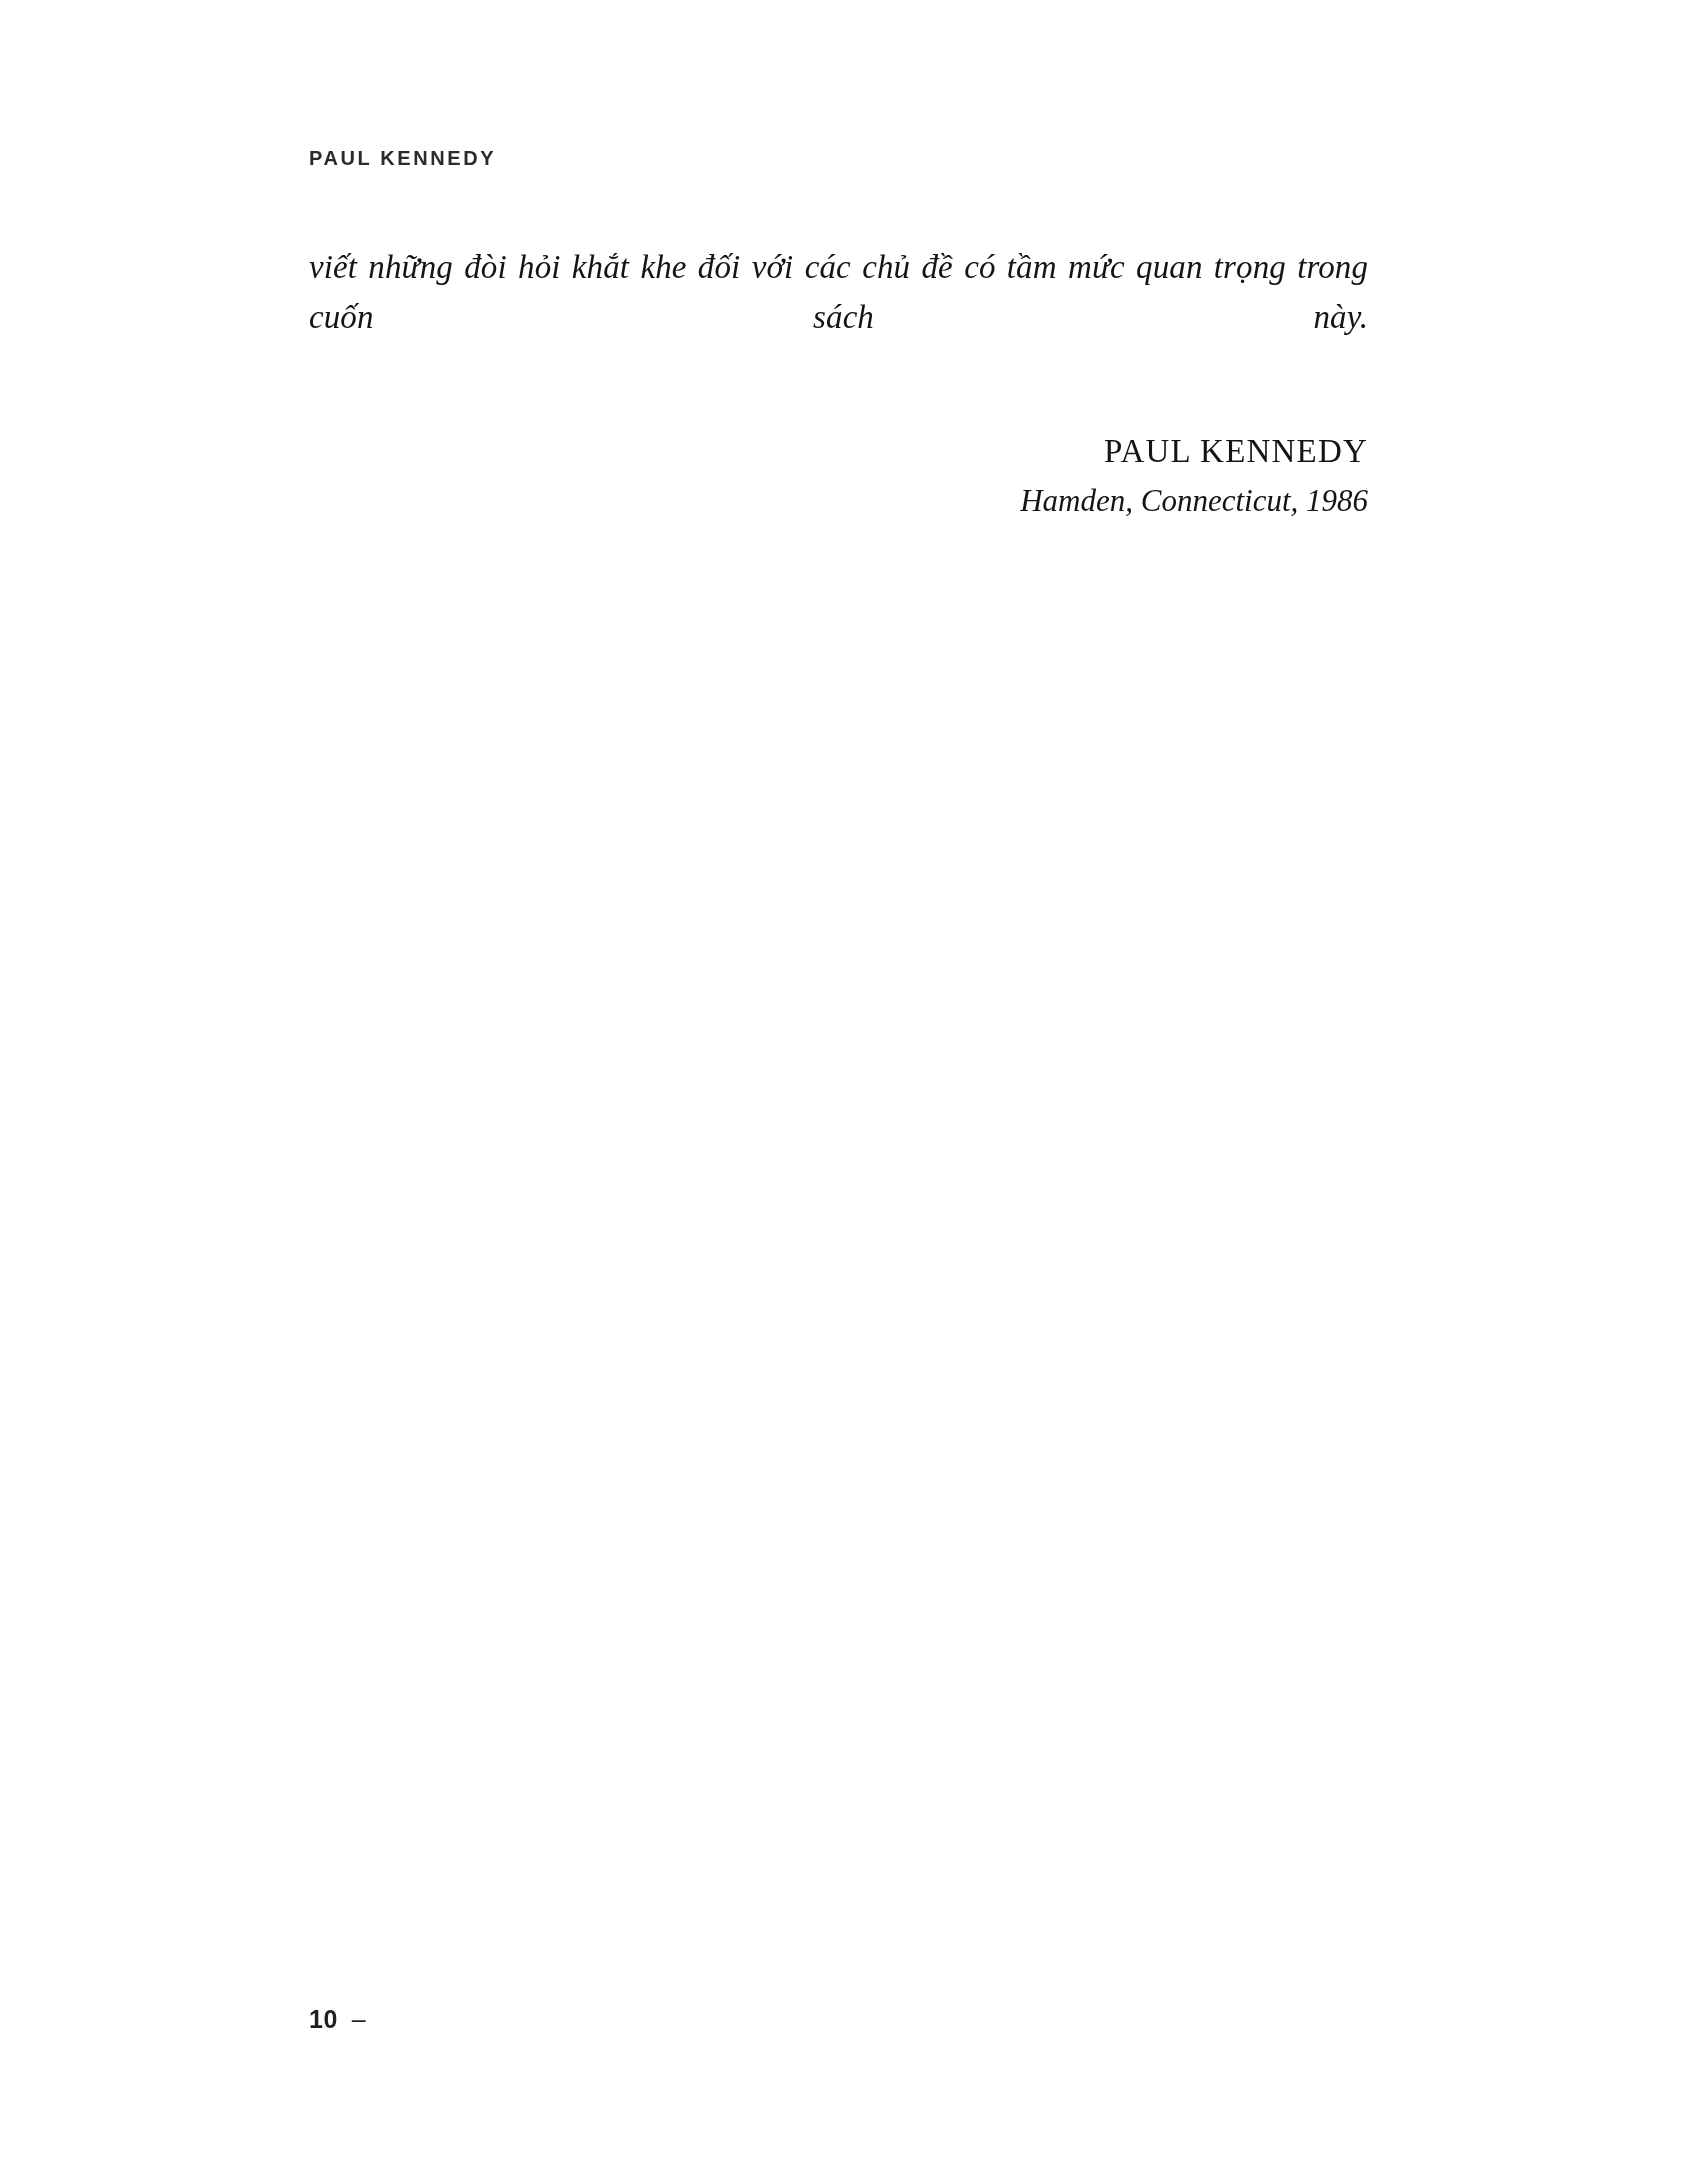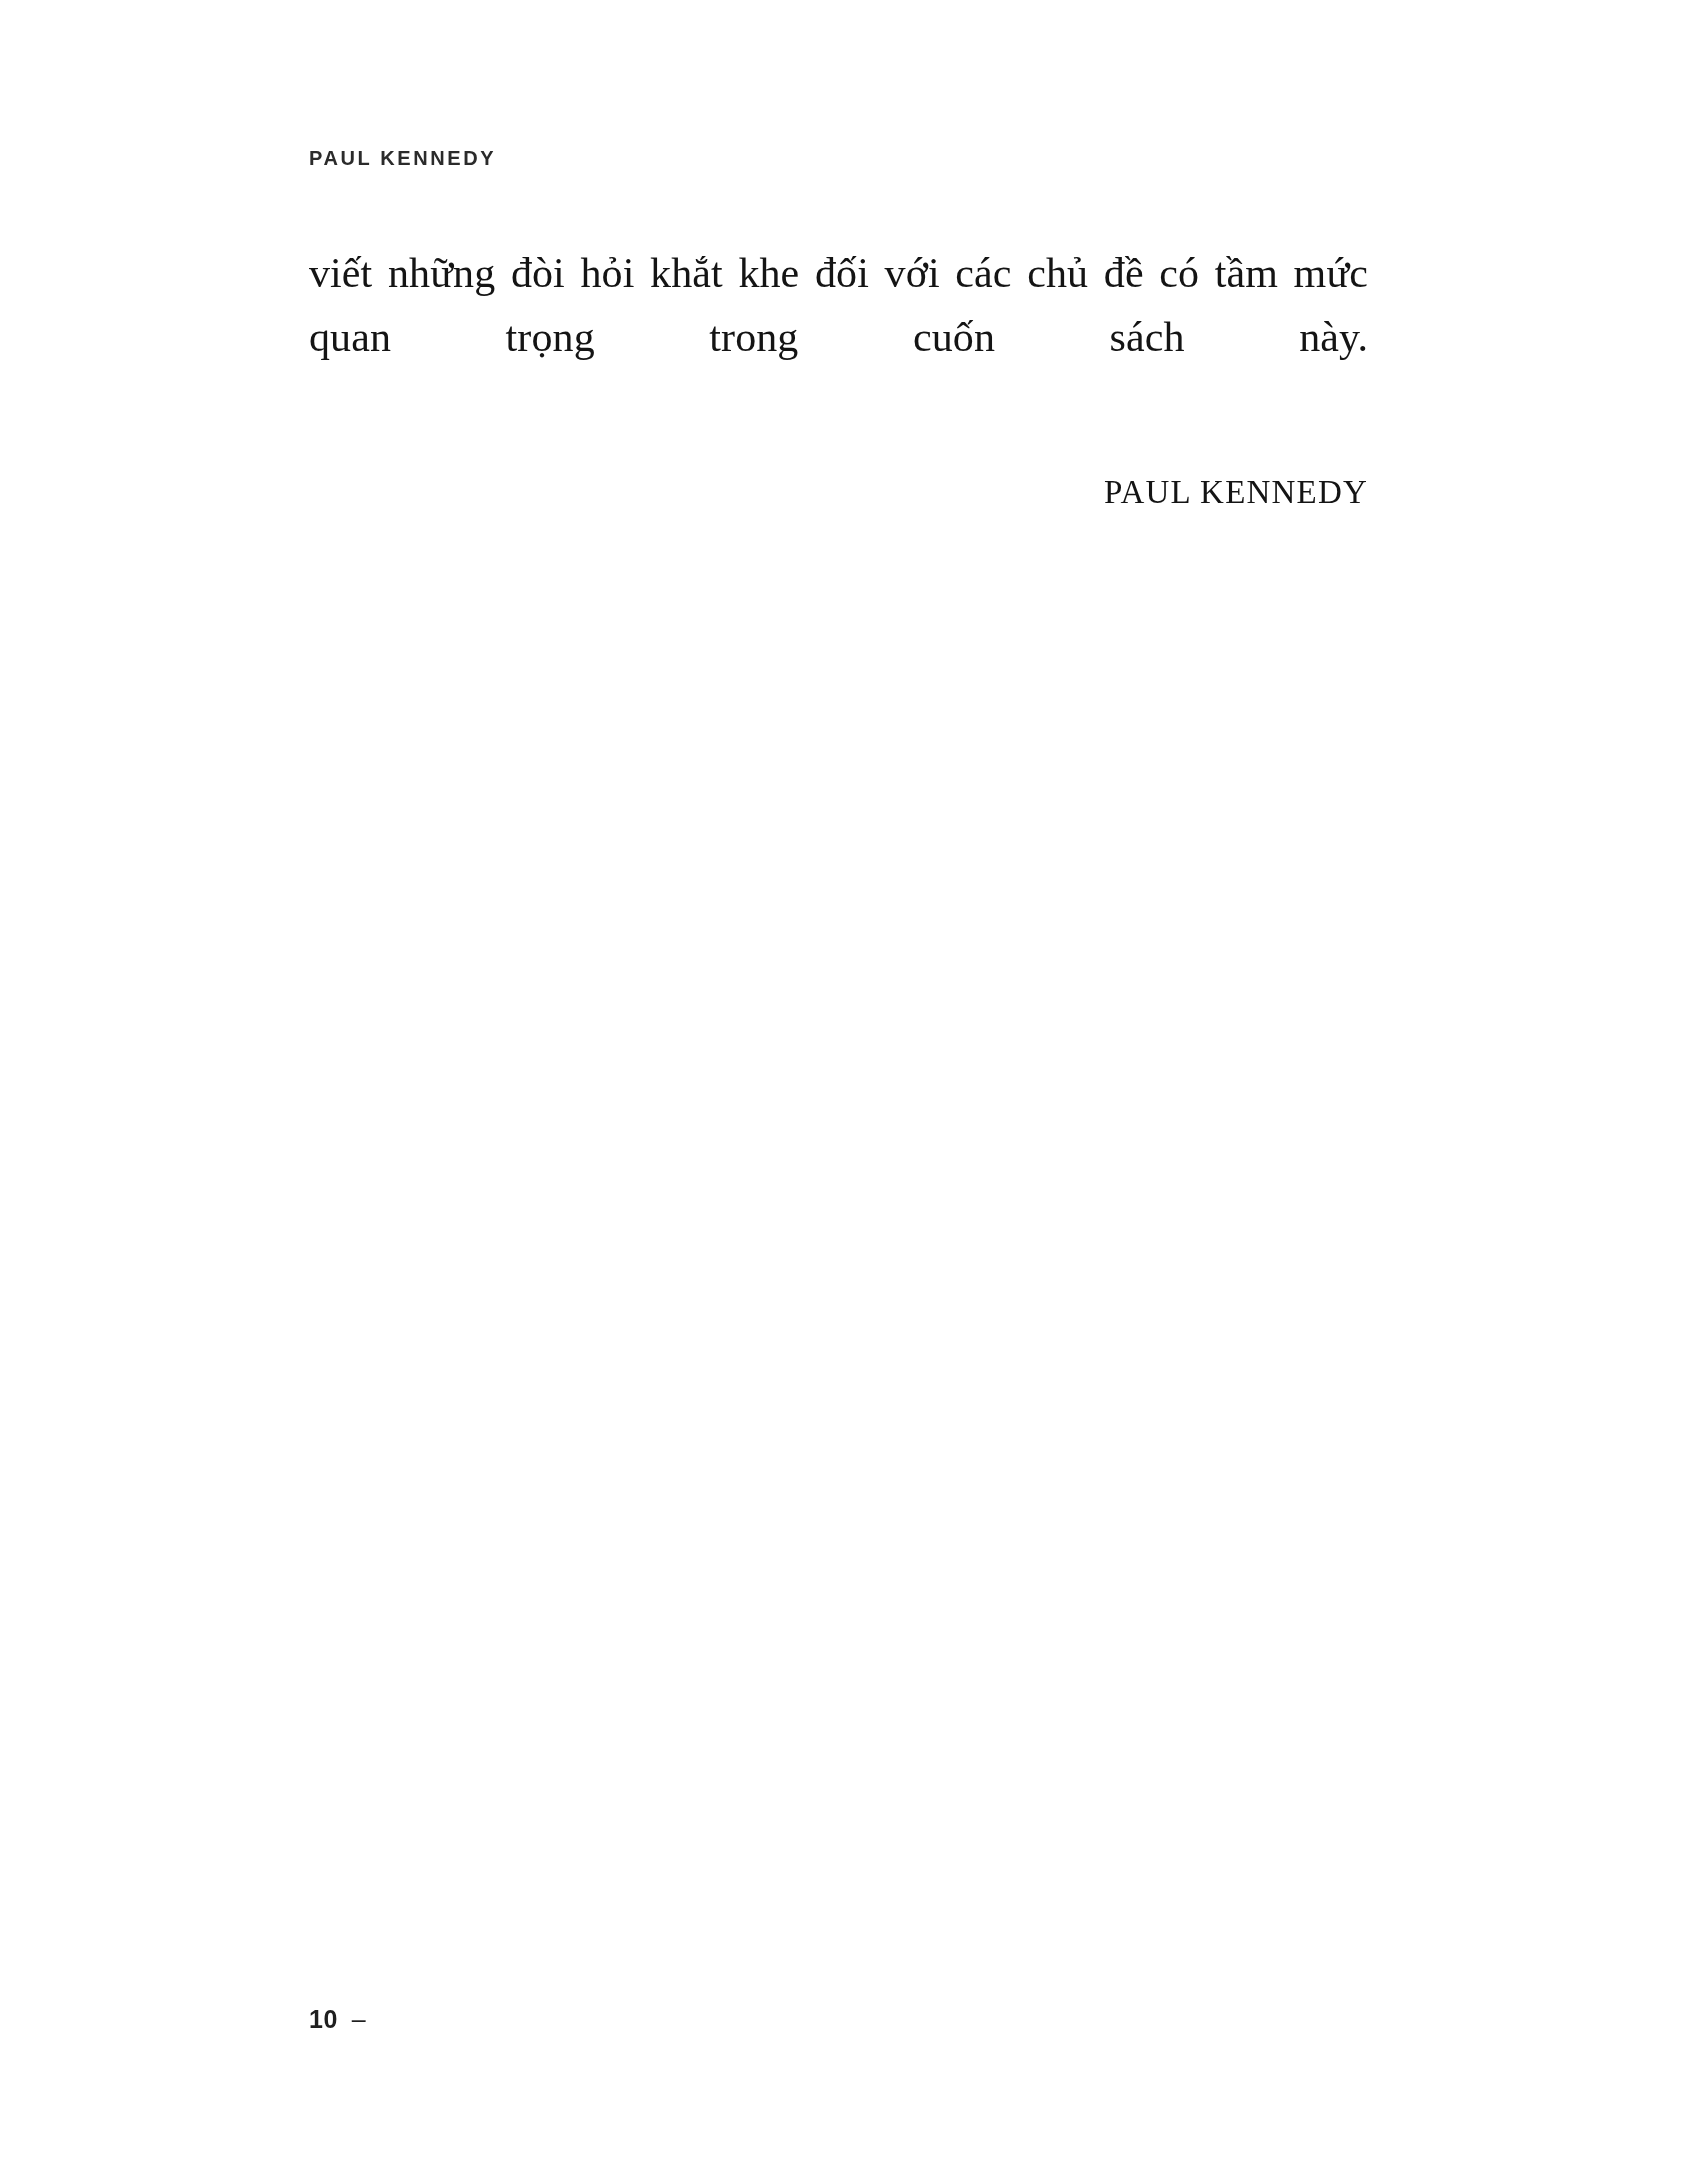--- a/index.html
+++ b/index.html
@@ -41,26 +41,27 @@
     color: #2b2b2b;
     text-transform: uppercase;
   }
 
   .body-block {
     margin-top: 72px;
   }
 
   p.para {
     margin: 0;
-    font-size: 42px;
+    font-size: 33px;
     line-height: 1.52;
     text-align: justify;
     text-justify: inter-word;
     color: #141414;
     letter-spacing: 0.1px;
+    font-style: italic;
   }
 
   p.para.indent {
     text-indent: 75px;
     margin-top: 26px;
   }
 
   
   p.para::after {
     content: "";
@@ -118,20 +119,21 @@
   <div class="content">
 
     <div class="running-head">PAUL KENNEDY</div>
 
     <div class="body-block">
       <p class="para">viết những đòi hỏi khắt khe đối với các chủ đề có tầm mức quan trọng trong cuốn sách này.</p>
     </div>
 
     <div class="signature">
       <div class="name">PAUL KENNEDY</div>
+      <div class="place">Hamden, Connecticut, 1986</div>
     </div>
 
   </div>
 
   <div class="folio">
     <span class="num">10</span>
     <span class="dash">–</span>
   </div>
 
 </div>

